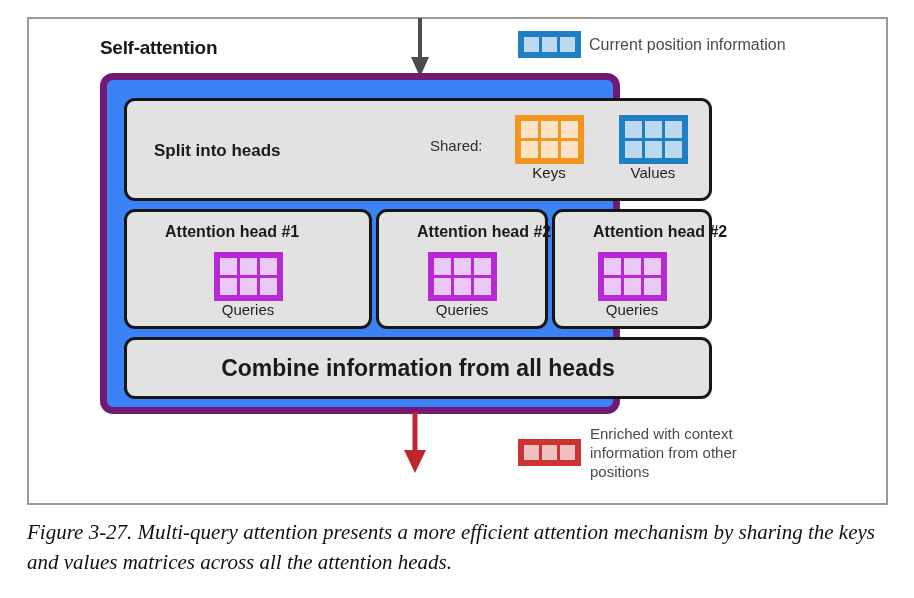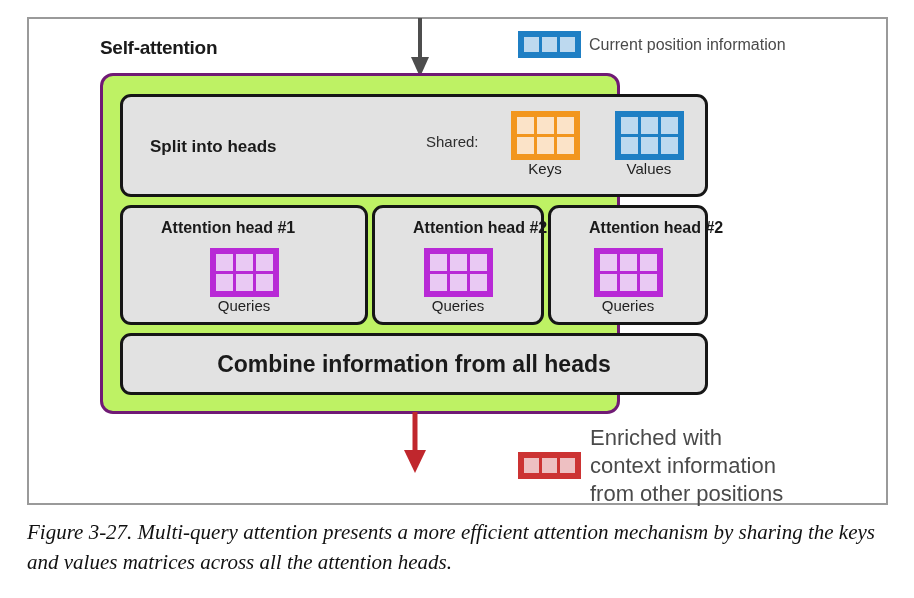--- a/index.html
+++ b/index.html
@@ -55,22 +55,22 @@
     height: 62px;
   }
 
   
   #attention-panel {
     position: absolute;
     left: 100px;
     top: 73px;
     width: 520px;
     height: 341px;
-    background: #bef264;
-    border: 3px solid #701a75;
+    background: #3b82f6;
+    border: 7px solid #701a75;
     border-radius: 13px;
     box-sizing: border-box;
   }
 
   
   .gray-box {
     position: absolute;
     background: #e2e2e2;
     border: 3px solid #161616;
     border-radius: 11px;
@@ -205,21 +205,21 @@
 
   #legend-bottom {
     position: absolute;
     left: 518px;
     top: 424px;
     display: flex;
     align-items: center;
     gap: 9px;
   }
   #legend-bottom-text {
-    font-size: 22px;
+    font-size: 15px;
     color: #4a4a4a;
     line-height: 1.27;
     max-width: 195px;
   }
 
   
   #caption {
     position: absolute;
     left: 27px;
     top: 518px;

